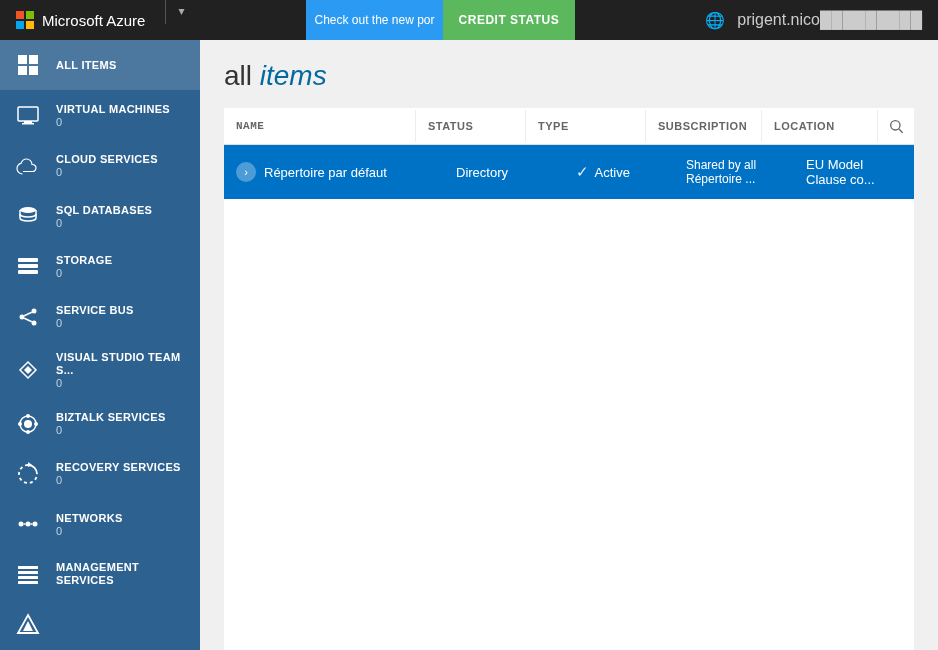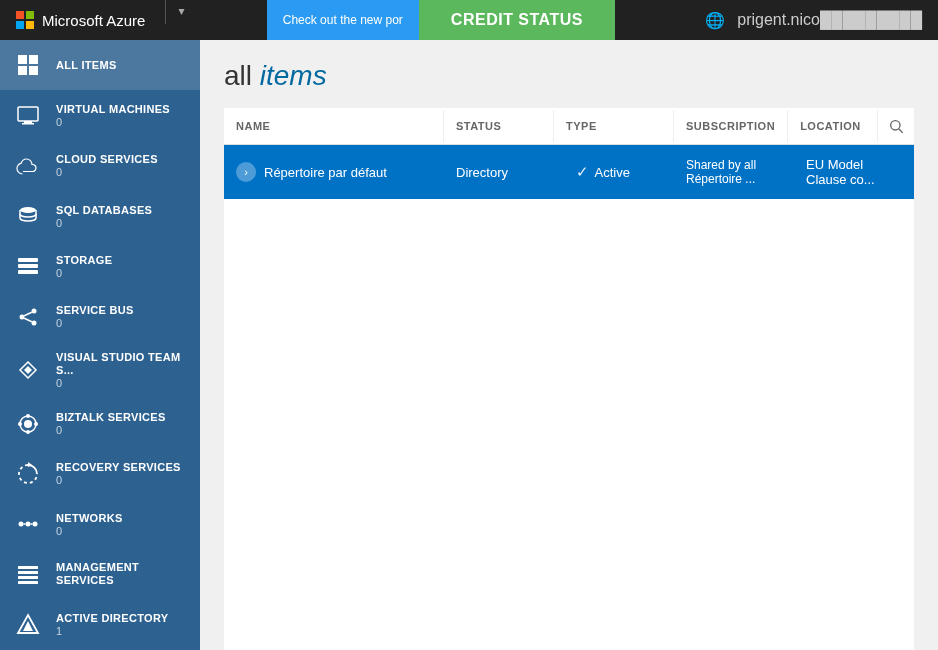--- a/index.html
+++ b/index.html
@@ -53,31 +53,31 @@
       flex: 1;
       display: flex;
       align-items: center;
       justify-content: center;
       gap: 0;
     }
     .top-bar-notice {
       background: #2b9af3;
       color: white;
       font-size: 12px;
-      padding: 4px 16px;
+      padding: 4px 8px;
       height: 40px;
       display: flex;
       align-items: center;
     }
     .top-bar-credit {
       background: #5cb85c;
       color: white;
-      font-size: 16px;
+      font-size: 12px;
       font-weight: 600;
-      padding: 4px 32px;
+      padding: 4px 16px;
       height: 40px;
       display: flex;
       align-items: center;
       text-transform: uppercase;
       letter-spacing: 0.5px;
       cursor: pointer;
     }
     .top-bar-right {
       display: flex;
       align-items: center;
@@ -190,21 +190,21 @@
     }
     .th {
       padding: 10px 12px;
       font-size: 11px;
       font-weight: 600;
       color: #666;
       text-transform: uppercase;
       letter-spacing: 0.5px;
       border-right: 1px solid #eee;
     }
-    .th-name { width: 220px; }
+    .th-name { width: 192px; font-family: Liberation Mono, monospace; }
     .th-type { width: 120px; }
     .th-status { width: 110px; }
     .th-subscription { flex: 1; }
     .th-location { flex: 1; }
     .th-search {
       width: 36px;
       display: flex;
       align-items: center;
       justify-content: center;
       cursor: pointer;
@@ -445,24 +445,20 @@
       </div>
     </div>
 
     <div class="sidebar-item">
       <div class="sidebar-icon">
         <svg viewBox="0 0 24 24" class="icon-svg">
             <polygon points="12,2 22,20 2,20" fill="none" stroke="white" stroke-width="1.8"></polygon>
             <polygon points="12,8 17,18 7,18" fill="white"></polygon>
           </svg>
       </div>
-      <div class="sidebar-text">
-        <span class="sidebar-label">ACTIVE DIRECTORY</span>
-        <span class="sidebar-count">1</span>
-      </div>
     </div>
 
   </div>
 
   <div class="content-area">
 
     <div class="page-header">
       <h1 class="page-title">
         <span>all</span>&nbsp;<span class="highlight">items</span>
       </h1>

